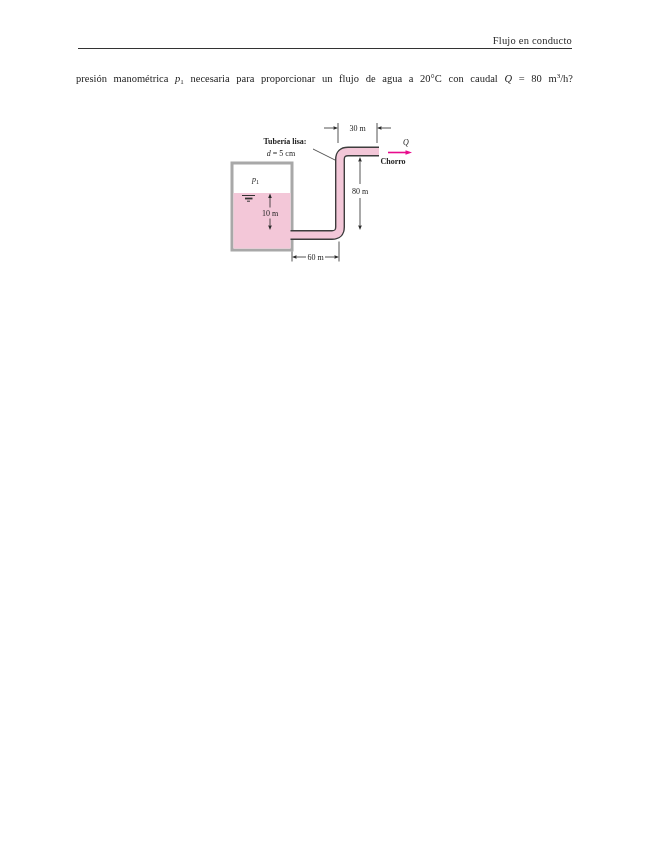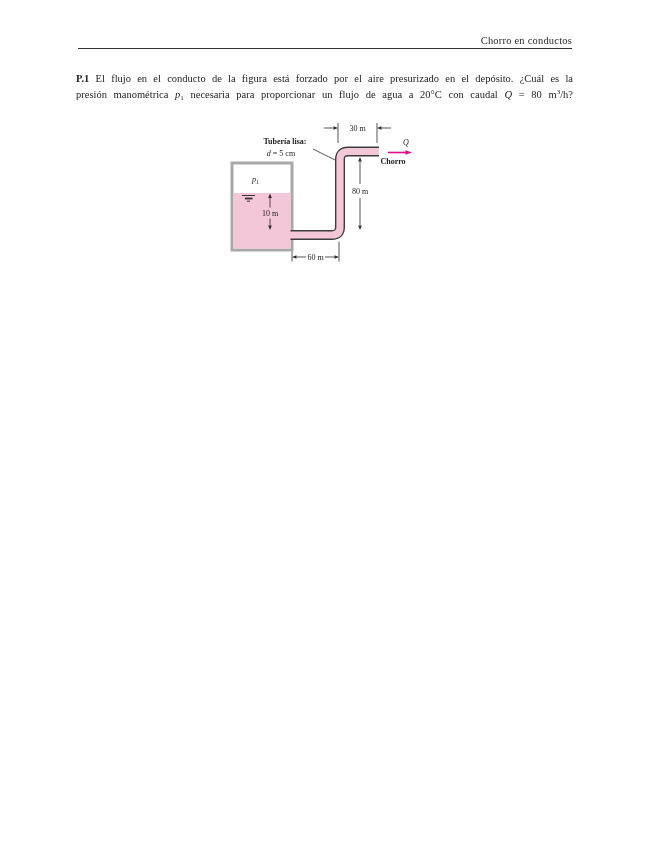--- a/index.html
+++ b/index.html
@@ -30,25 +30,24 @@
   svg text{
     font-family:"Liberation Serif","DejaVu Serif",serif;
     fill:#222;font-size:8px;
   }
   svg .dimline{stroke:#2a2a2a;stroke-width:0.8;fill:none;}
   svg .arrhead{fill:#2a2a2a;stroke:none;}
 </style>
 </head>
 <body>
 
-<div class="page-title">Chorro en conductos</div>
+<div class="page-title">Flujo en conducto</div>
 <div class="header-rule"></div>
 
 <div class="problem">
-  <div class="pline"><span class="bd">P.1</span><span> El flujo en el conducto de la figura está forzado por el aire presurizado en el depósito. ¿Cuál es la</span></div>
   <div class="pline"><span>presión manométrica </span><span class="it">p</span><sub class="sm">1</sub><span> necesaria para proporcionar un flujo de agua a 20°C con caudal </span><span class="it">Q</span><span> = 80 m</span><sup class="sm">3</sup><span>/h?</span></div>
 </div>
 
 <svg class="figure" width="200" height="160" viewBox="0 0 200 160" xmlns="http://www.w3.org/2000/svg">
 
   <rect x="7" y="48" width="60" height="87" fill="#ffffff" stroke-width="3" stroke="#a8a8a8"></rect>
   <rect x="8.5" y="78" width="57" height="55.5" fill="#f3c7d8"></rect>
 
   <path d="M 65.5,120 H 107 Q 115,120 115,112 V 44.5 Q 115,36.5 123,36.5 H 154" fill="none" stroke-width="10" stroke="#3d3d3d"></path>
   <path d="M 63,120 H 107 Q 115,120 115,112 V 44.5 Q 115,36.5 123,36.5 H 154" fill="none" stroke-width="7.2" stroke="#f3c7d8"></path>

